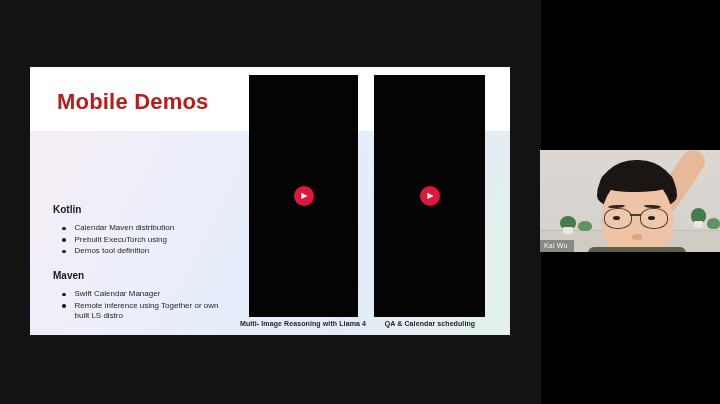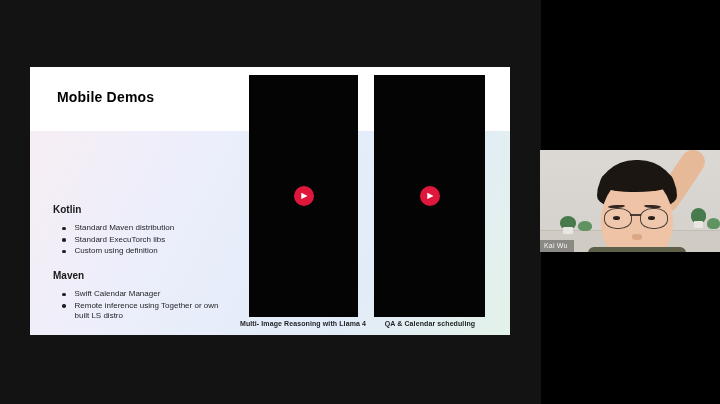--- a/index.html
+++ b/index.html
@@ -6,21 +6,21 @@
     font-family:"Liberation Sans",sans-serif;-webkit-font-smoothing:antialiased;}
   .stage{position:absolute;left:0;top:0;width:720px;height:404px;background:#000;}
 
   
   .share-pane{position:absolute;left:0;top:0;width:541px;height:404px;background:#131313;}
 
   .slide{position:absolute;left:30px;top:67px;width:480px;height:268px;background:#ffffff;overflow:hidden;}
   .slide-gradient{position:absolute;left:0;top:64px;width:480px;height:204px;
     background:linear-gradient(118deg,#f7eef4 0%,#eceefb 30%,#e7edfa 48%,#e2ecf8 70%,#e3f2e9 100%);}
 
-  .slide-title{position:absolute;left:27px;top:22px;font-size:14px;font-weight:600;color:#000000;letter-spacing:.2px;}
+  .slide-title{position:absolute;left:27px;top:22px;font-size:22px;font-weight:600;color:#b91c1c;letter-spacing:.2px;}
 
   .section{position:absolute;left:23px;width:195px;color:#1c1e21;}
   .section-kotlin{top:137px;}
   .section-swift{top:203px;}
   .section-heading{font-size:10px;font-weight:700;margin:0 7px 8px 0;color:#16181a;}
   .bullet-list{margin:0;padding:0;list-style:none;}
   .bullet-row{display:flex;align-items:flex-start;margin:0 0 1px 0;}
   .bullet-dot{flex:0 0 auto;width:3.5px;height:3.5px;border-radius:50%;background:#1c1e21;margin:3.5px 9px 0 9px;}
   .bullet-text{font-size:8px;line-height:10.5px;color:#24262a;max-width:158px;}
 
@@ -81,29 +81,29 @@
     <div class="slide">
       <div class="slide-gradient"></div>
 
       <div class="slide-title">Mobile Demos</div>
 
       <div class="section section-kotlin">
         <div class="section-heading">Kotlin</div>
         <div class="bullet-list">
           <div class="bullet-row">
             <span class="bullet-dot"></span>
-            <span class="bullet-text">Standard Maven distribution</span>
+            <span class="bullet-text">Calendar Maven distribution</span>
           </div>
           <div class="bullet-row">
             <span class="bullet-dot"></span>
-            <span class="bullet-text">Standard ExecuTorch libs</span>
+            <span class="bullet-text">Prebuilt ExecuTorch using</span>
           </div>
           <div class="bullet-row">
             <span class="bullet-dot"></span>
-            <span class="bullet-text">Custom using definition</span>
+            <span class="bullet-text">Demos tool definition</span>
           </div>
         </div>
       </div>
 
       <div class="section section-swift">
         <div class="section-heading">Maven</div>
         <div class="bullet-list">
           <div class="bullet-row">
             <span class="bullet-dot"></span>
             <span class="bullet-text">Swift Calendar Manager</span>

